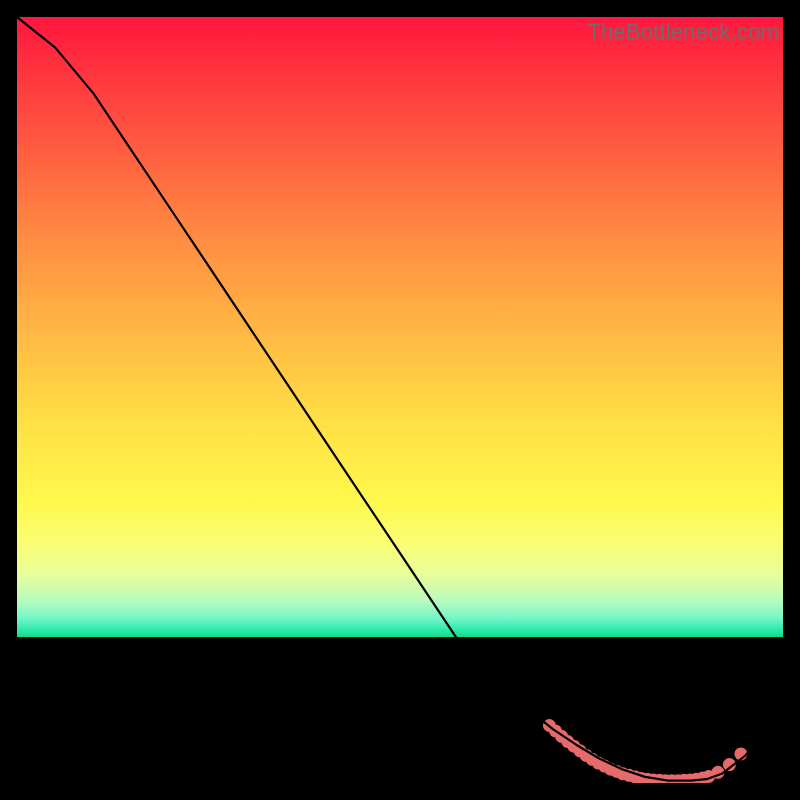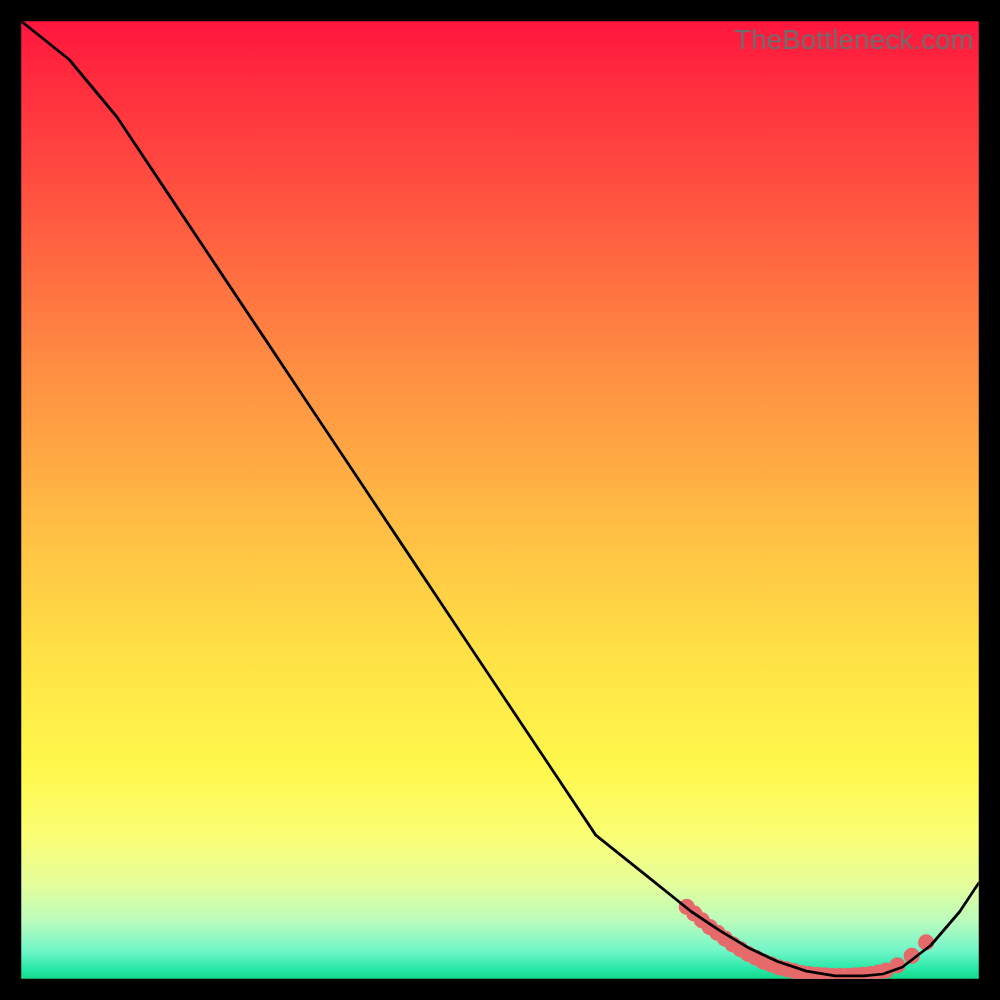--- a/index.html
+++ b/index.html
@@ -9,21 +9,21 @@
     height: 800px;
     background: #000;
     overflow: hidden;
     font-family: Arial, Helvetica, sans-serif;
   }
   .frame {
     position: absolute;
     left: 17px;
     top: 17px;
     width: 766px;
-    height: 766px;
+    height: 620px;
     background: linear-gradient(to bottom,
       #ff163e 0%,
       #ff2b3e 6%,
       #ff5840 20%,
       #ff8a42 35%,
       #ffb644 50%,
       #ffdf45 65%,
       #fff84c 78%,
       #fafe74 85%,
       #e6fe9a 90%,

